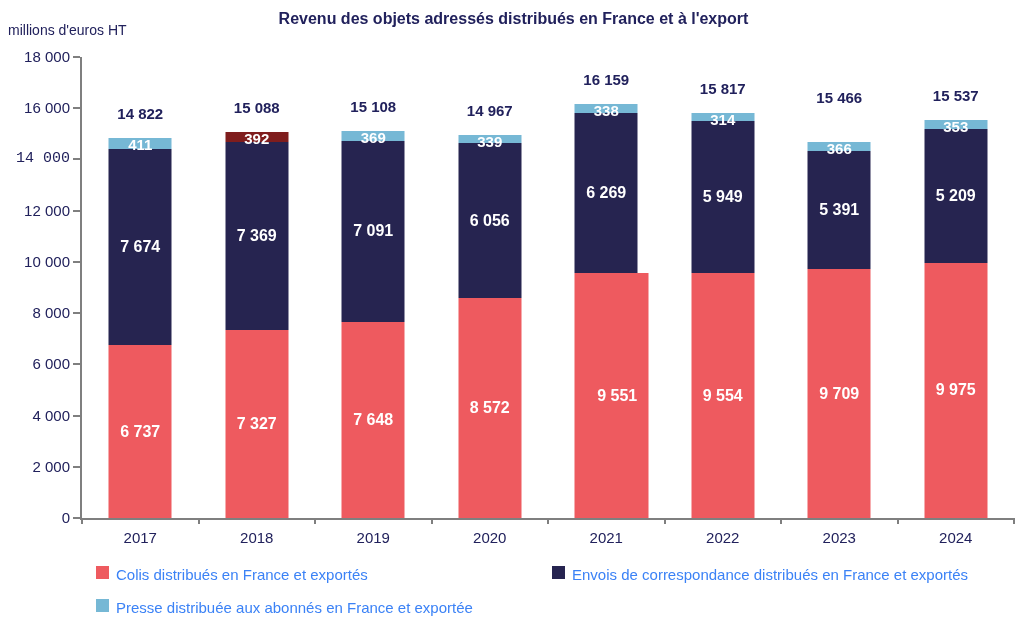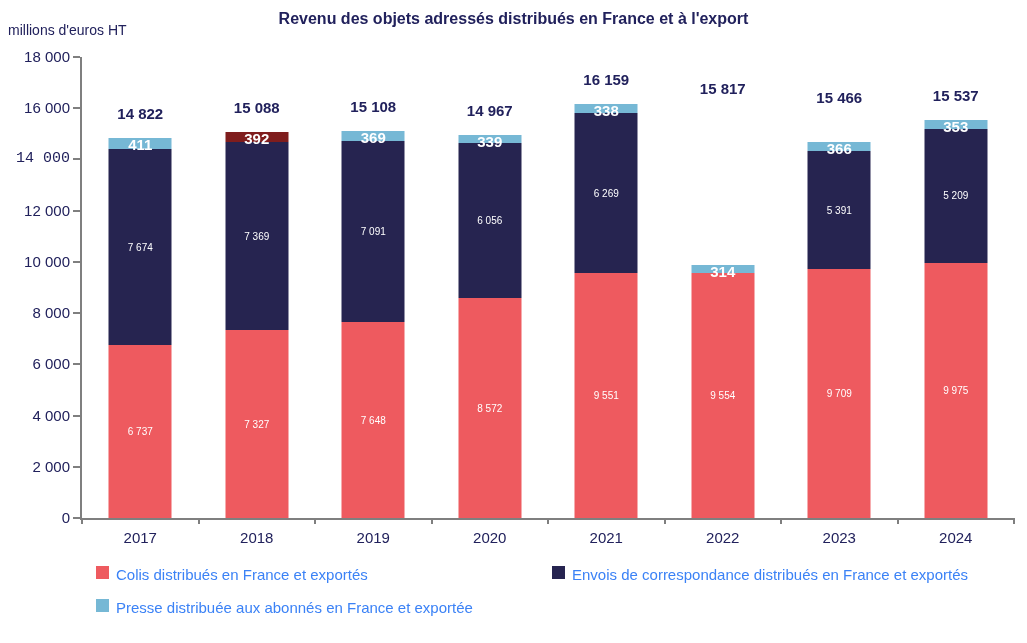--- a/index.html
+++ b/index.html
@@ -46,21 +46,21 @@
   .bar-stack{
     position:absolute;bottom:0;width:63px;
     transform:translateX(-50%);
     display:flex;flex-direction:column;
   }
   .bar-seg{
     width:100%;position:relative;
     display:flex;align-items:center;justify-content:center;
   }
   .seg-label{
-    color:#ffffff;font-size:10px;font-weight:normal;white-space:nowrap;
+    color:#ffffff;font-size:16px;font-weight:bold;white-space:nowrap;
   }
   .seg-label-overflow{
     position:absolute;top:-2px;left:0;right:0;text-align:center;
     color:#ffffff;font-size:15px;font-weight:bold;white-space:nowrap;
     z-index:2;line-height:17px;
   }
   .bar-total{
     position:absolute;transform:translateX(-50%);
     font-size:15px;font-weight:bold;color:#21215c;white-space:nowrap;
   }
@@ -172,29 +172,32 @@
           </div>
         </div>
         <div class="bar-total" style="left: 43.75%; bottom: 399.322px;">14&nbsp;967</div>
         <div class="bar-stack" style="left: 56.25%;">
           <div class="bar-seg" style="height: 8.65656px; background: rgb(118, 184, 213); z-index: 2;">
             <div class="seg-label-overflow">338</div>
           </div>
           <div class="bar-seg" style="height: 160.556px; background: rgb(38, 36, 80);">
             <div class="seg-label">6&nbsp;269</div>
           </div>
-          <div class="bar-seg" style="height: 244.612px; background: rgb(238, 90, 95);">
+          <div class="bar-seg" style="height: 244.612px; background: rgb(238, 90, 95); padding-left: 11px;">
             <div class="seg-label">9&nbsp;551</div>
           </div>
         </div>
         <div class="bar-total" style="left: 56.25%; bottom: 429.824px;">16&nbsp;159</div>
         <div class="bar-stack" style="left: 68.75%;">
           <div class="bar-seg" style="height: 8.04189px; background: rgb(118, 184, 213); z-index: 2;">
             <div class="seg-label-overflow">314</div>
           </div>
+          <div class="bar-seg" style="height: 152.361px; background: rgb(38, 36, 80);">
+            <div class="seg-label">5&nbsp;949</div>
+          </div>
           <div class="bar-seg" style="height: 244.689px; background: rgb(238, 90, 95);">
             <div class="seg-label">9&nbsp;554</div>
           </div>
         </div>
         <div class="bar-total" style="left: 68.75%; bottom: 421.091px;">15&nbsp;817</div>
         <div class="bar-stack" style="left: 81.25%;">
           <div class="bar-seg" style="height: 9.37367px; background: rgb(118, 184, 213); z-index: 2;">
             <div class="seg-label-overflow">366</div>
           </div>
           <div class="bar-seg" style="height: 118px; background: rgb(38, 36, 80);">

